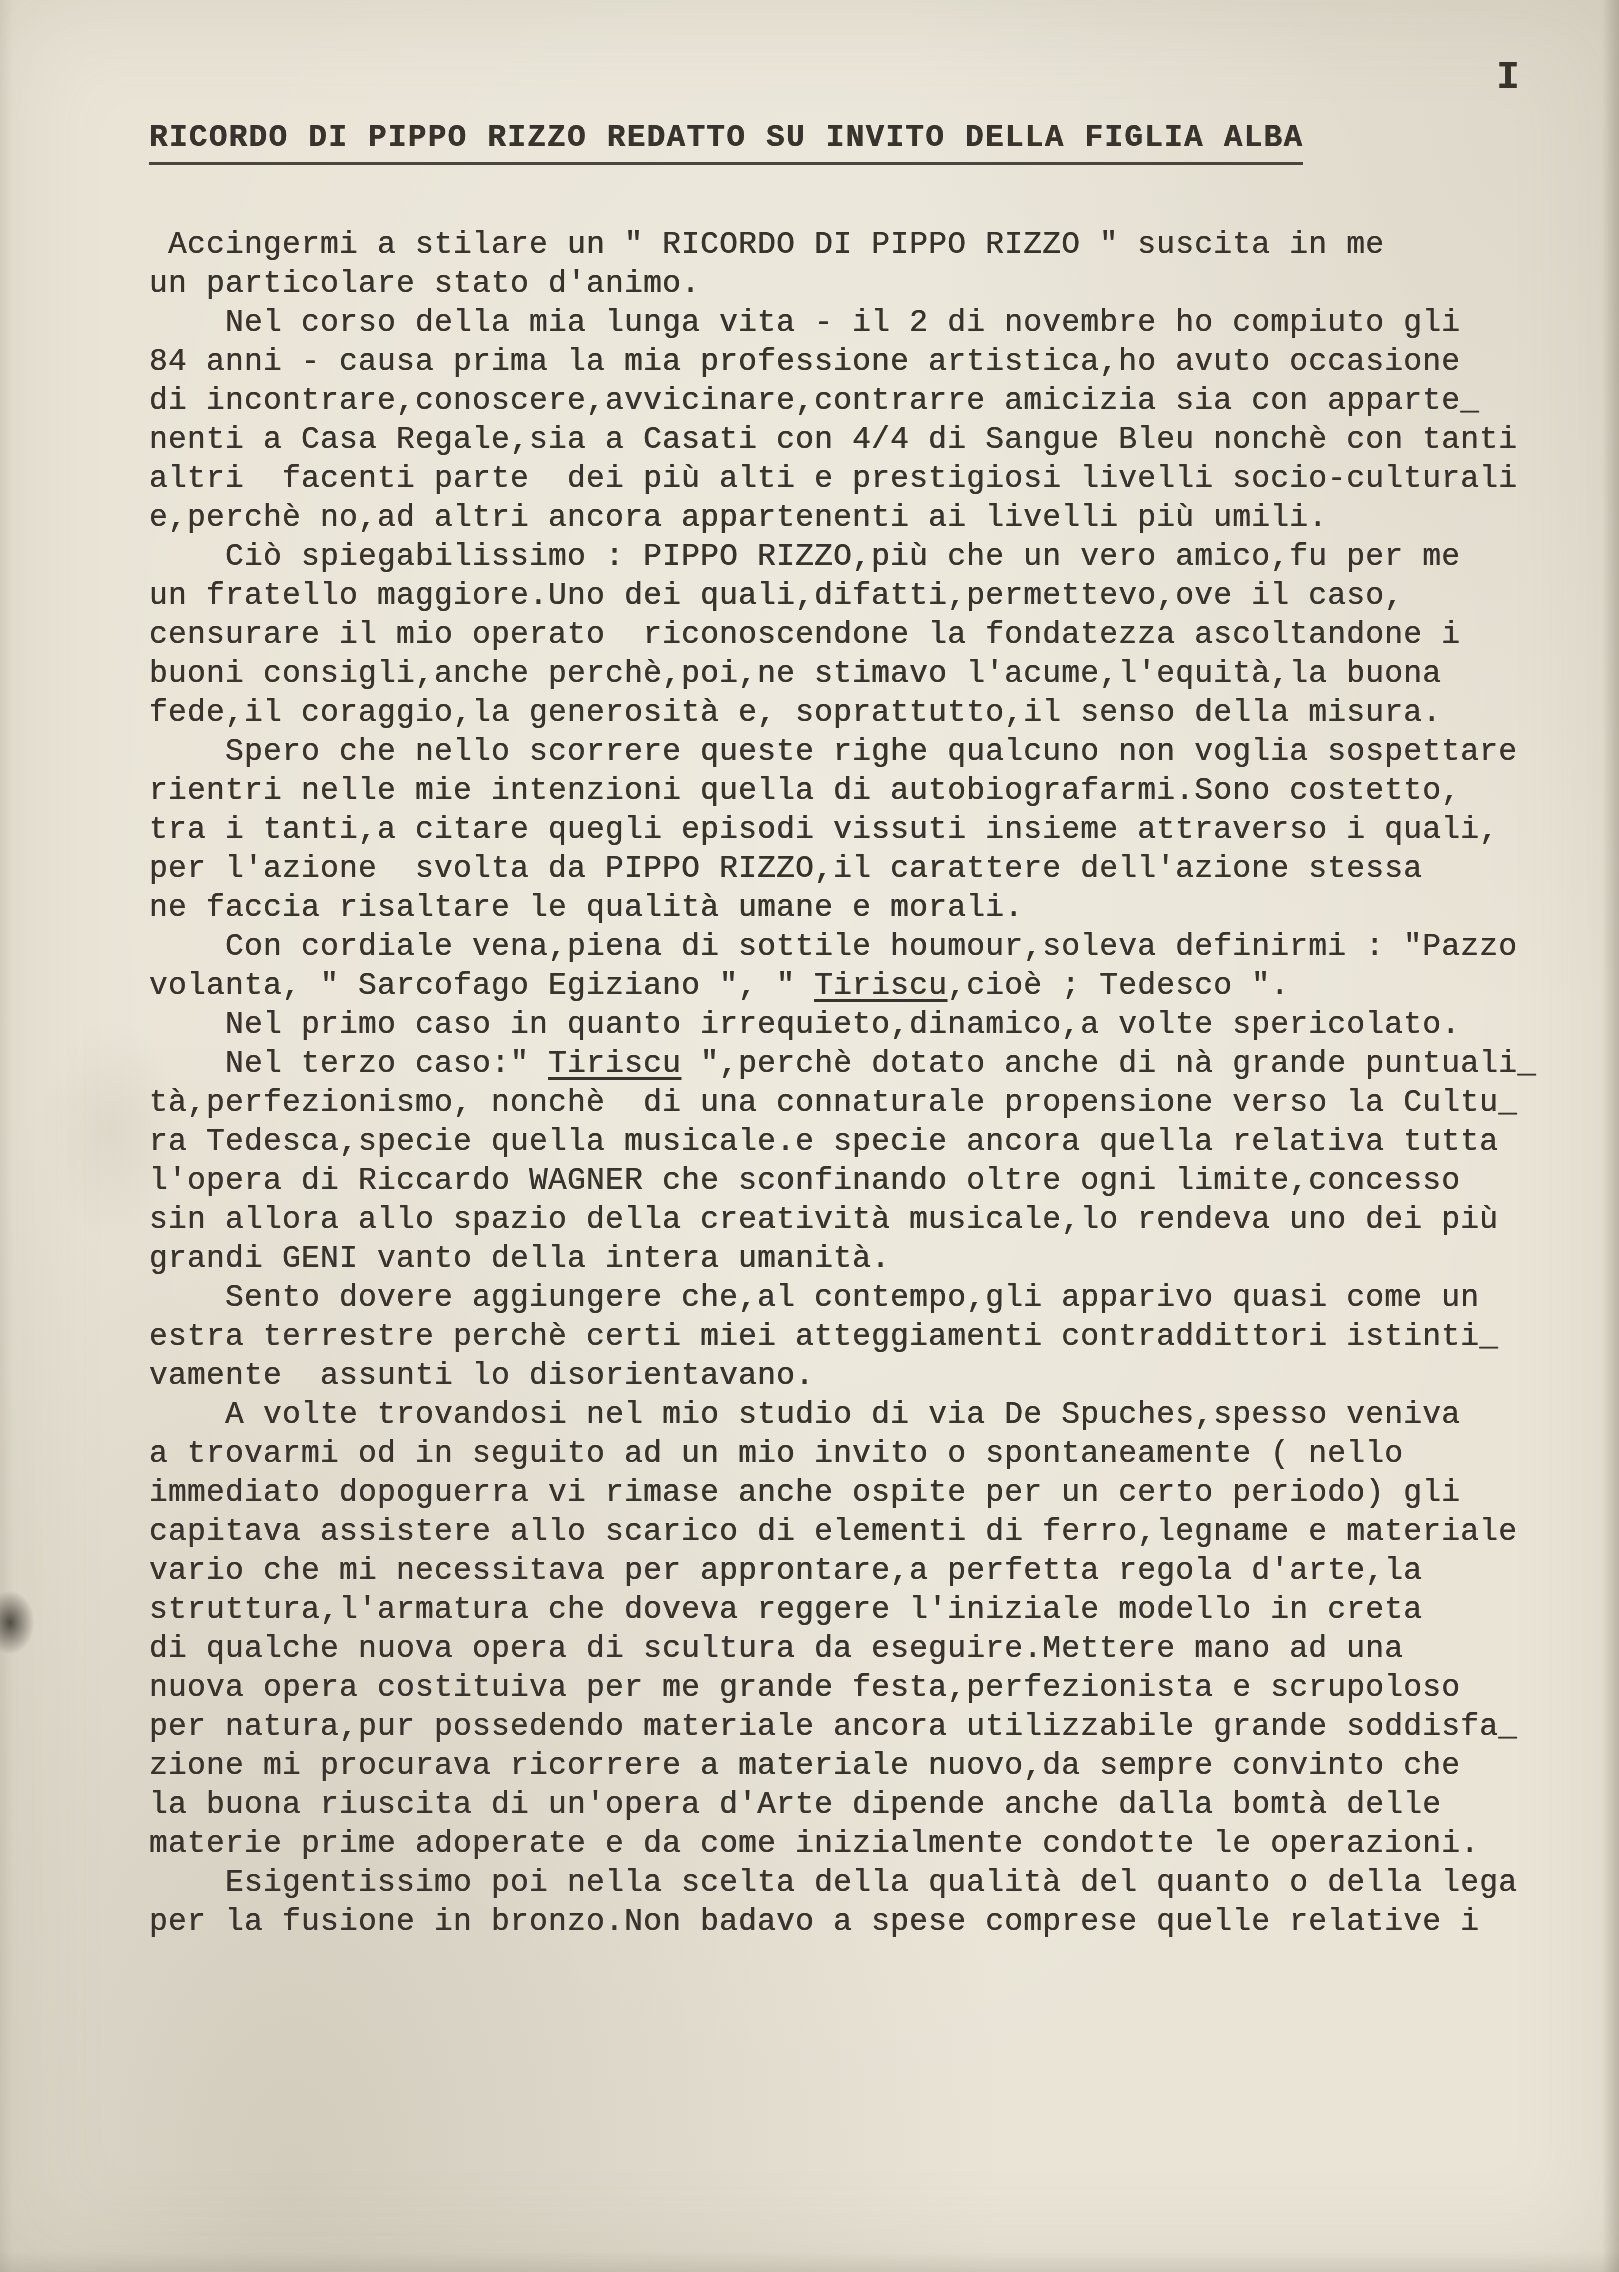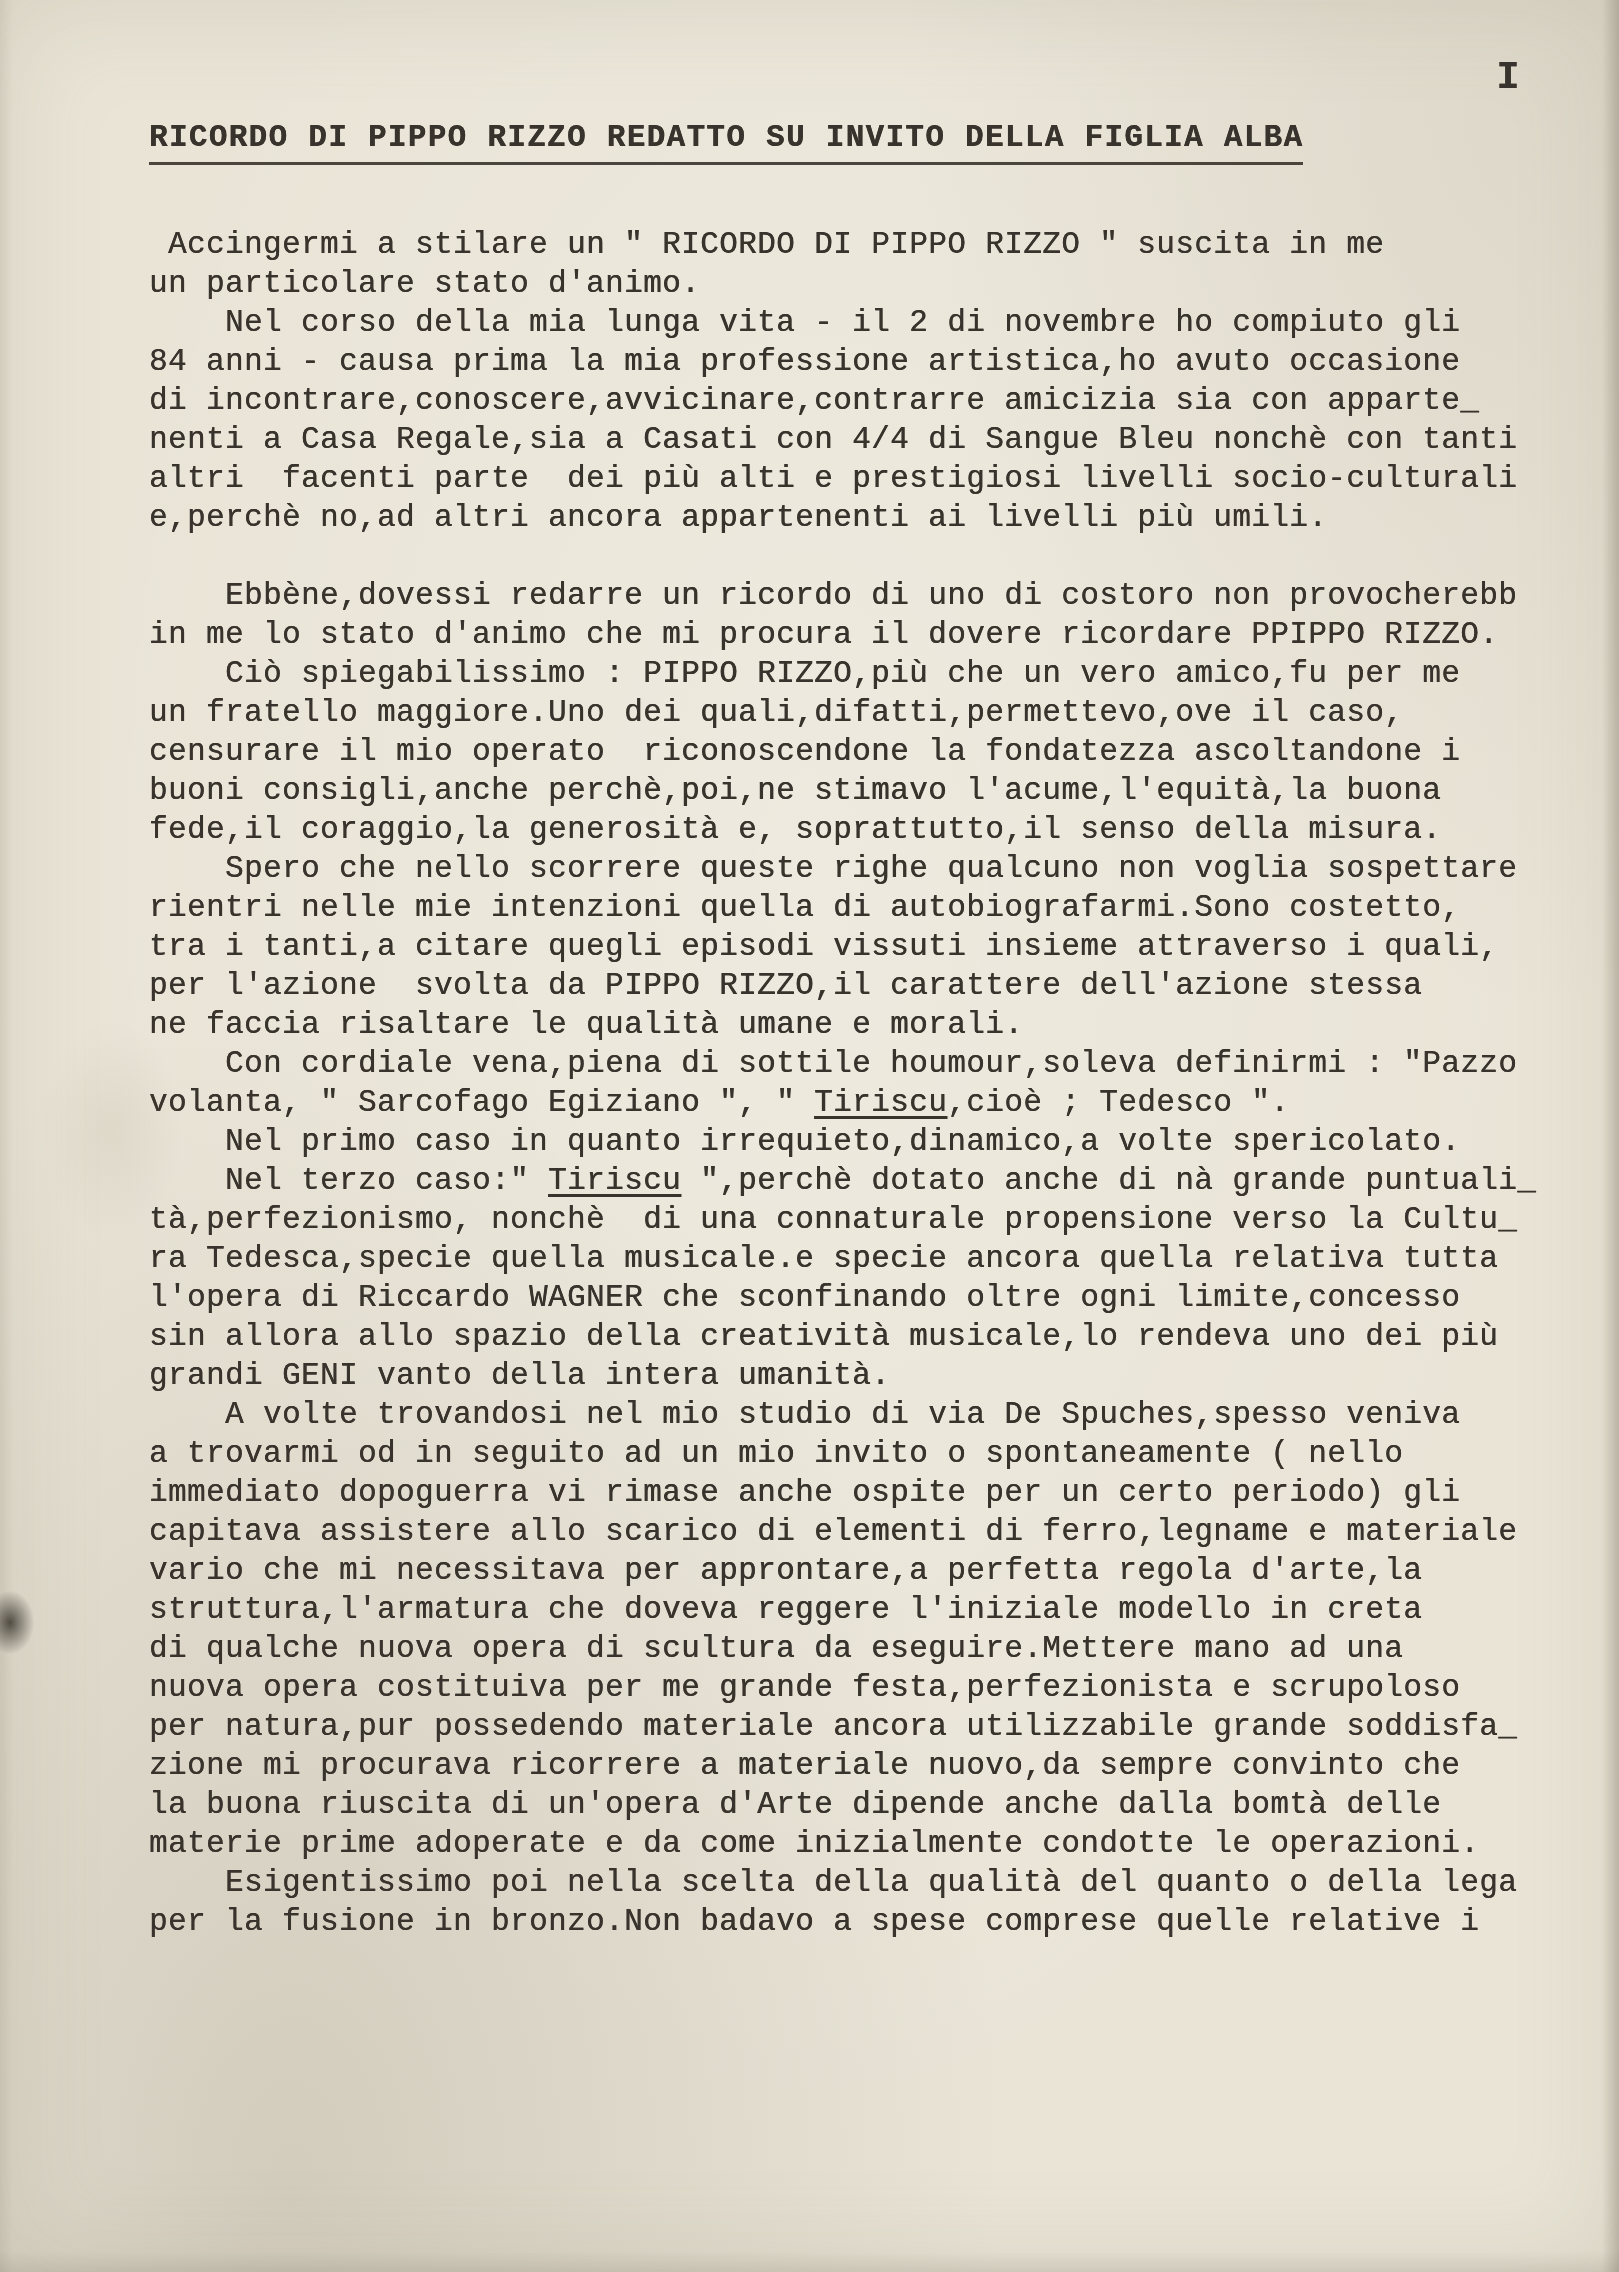--- a/index.html
+++ b/index.html
@@ -98,41 +98,42 @@
 
   <div class="doc-body">
     <p class="para"> Accingermi a stilare un " RICORDO DI PIPPO RIZZO " suscita in me
 un particolare stato d'animo.</p>
     <p class="para">    Nel corso della mia lunga vita - il 2 di novembre ho compiuto gli
 84 anni - causa prima la mia professione artistica,ho avuto occasione
 di incontrare,conoscere,avvicinare,contrarre amicizia sia con apparte_
 nenti a Casa Regale,sia a Casati con 4/4 di Sangue Bleu nonchè con tanti
 altri  facenti parte  dei più alti e prestigiosi livelli socio-culturali
 e,perchè no,ad altri ancora appartenenti ai livelli più umili.</p>
-    <p class="para gap-before">    Ebbène,dovessi redarre un ricordo di uno di costoro non provocherebb
-in me lo stato d'animo che mi procura il dovere ricordare PPIPPO RIZZO.</p>
     <p class="para">    Ciò spiegabilissimo : PIPPO RIZZO,più che un vero amico,fu per me
 un fratello maggiore.Uno dei quali,difatti,permettevo,ove il caso,
 censurare il mio operato  riconoscendone la fondatezza ascoltandone i
 buoni consigli,anche perchè,poi,ne stimavo l'acume,l'equità,la buona
 fede,il coraggio,la generosità e, soprattutto,il senso della misura.</p>
     <p class="para">    Spero che nello scorrere queste righe qualcuno non voglia sospettare
 rientri nelle mie intenzioni quella di autobiografarmi.Sono costetto,
 tra i tanti,a citare quegli episodi vissuti insieme attraverso i quali,
 per l'azione  svolta da PIPPO RIZZO,il carattere dell'azione stessa
 ne faccia risaltare le qualità umane e morali.</p>
     <p class="para">    Con cordiale vena,piena di sottile houmour,soleva definirmi : "Pazzo
 volanta, " Sarcofago Egiziano ", " <u>Tiriscu</u>,cioè ; Tedesco ".</p>
     <p class="para">    Nel primo caso in quanto irrequieto,dinamico,a volte spericolato.</p>
     <p class="para">    Nel terzo caso:" <u>Tiriscu</u> ",perchè dotato anche di nà grande puntuali_
 tà,perfezionismo, nonchè  di una connaturale propensione verso la Cultu_
 ra Tedesca,specie quella musicale.e specie ancora quella relativa tutta
 l'opera di Riccardo WAGNER che sconfinando oltre ogni limite,concesso
 sin allora allo spazio della creatività musicale,lo rendeva uno dei più
 grandi GENI vanto della intera umanità.</p>
+    <p class="para">    Sento dovere aggiungere che,al contempo,gli apparivo quasi come un
+estra terrestre perchè certi miei atteggiamenti contraddittori istinti_
+vamente  assunti lo disorientavano.</p>
     <p class="para">    A volte trovandosi nel mio studio di via De Spuches,spesso veniva
 a trovarmi od in seguito ad un mio invito o spontaneamente ( nello
 immediato dopoguerra vi rimase anche ospite per un certo periodo) gli
 capitava assistere allo scarico di elementi di ferro,legname e materiale
 vario che mi necessitava per approntare,a perfetta regola d'arte,la
 struttura,l'armatura che doveva reggere l'iniziale modello in creta
 di qualche nuova opera di scultura da eseguire.Mettere mano ad una
 nuova opera costituiva per me grande festa,perfezionista e scrupoloso
 per natura,pur possedendo materiale ancora utilizzabile grande soddisfa_
 zione mi procurava ricorrere a materiale nuovo,da sempre convinto che

